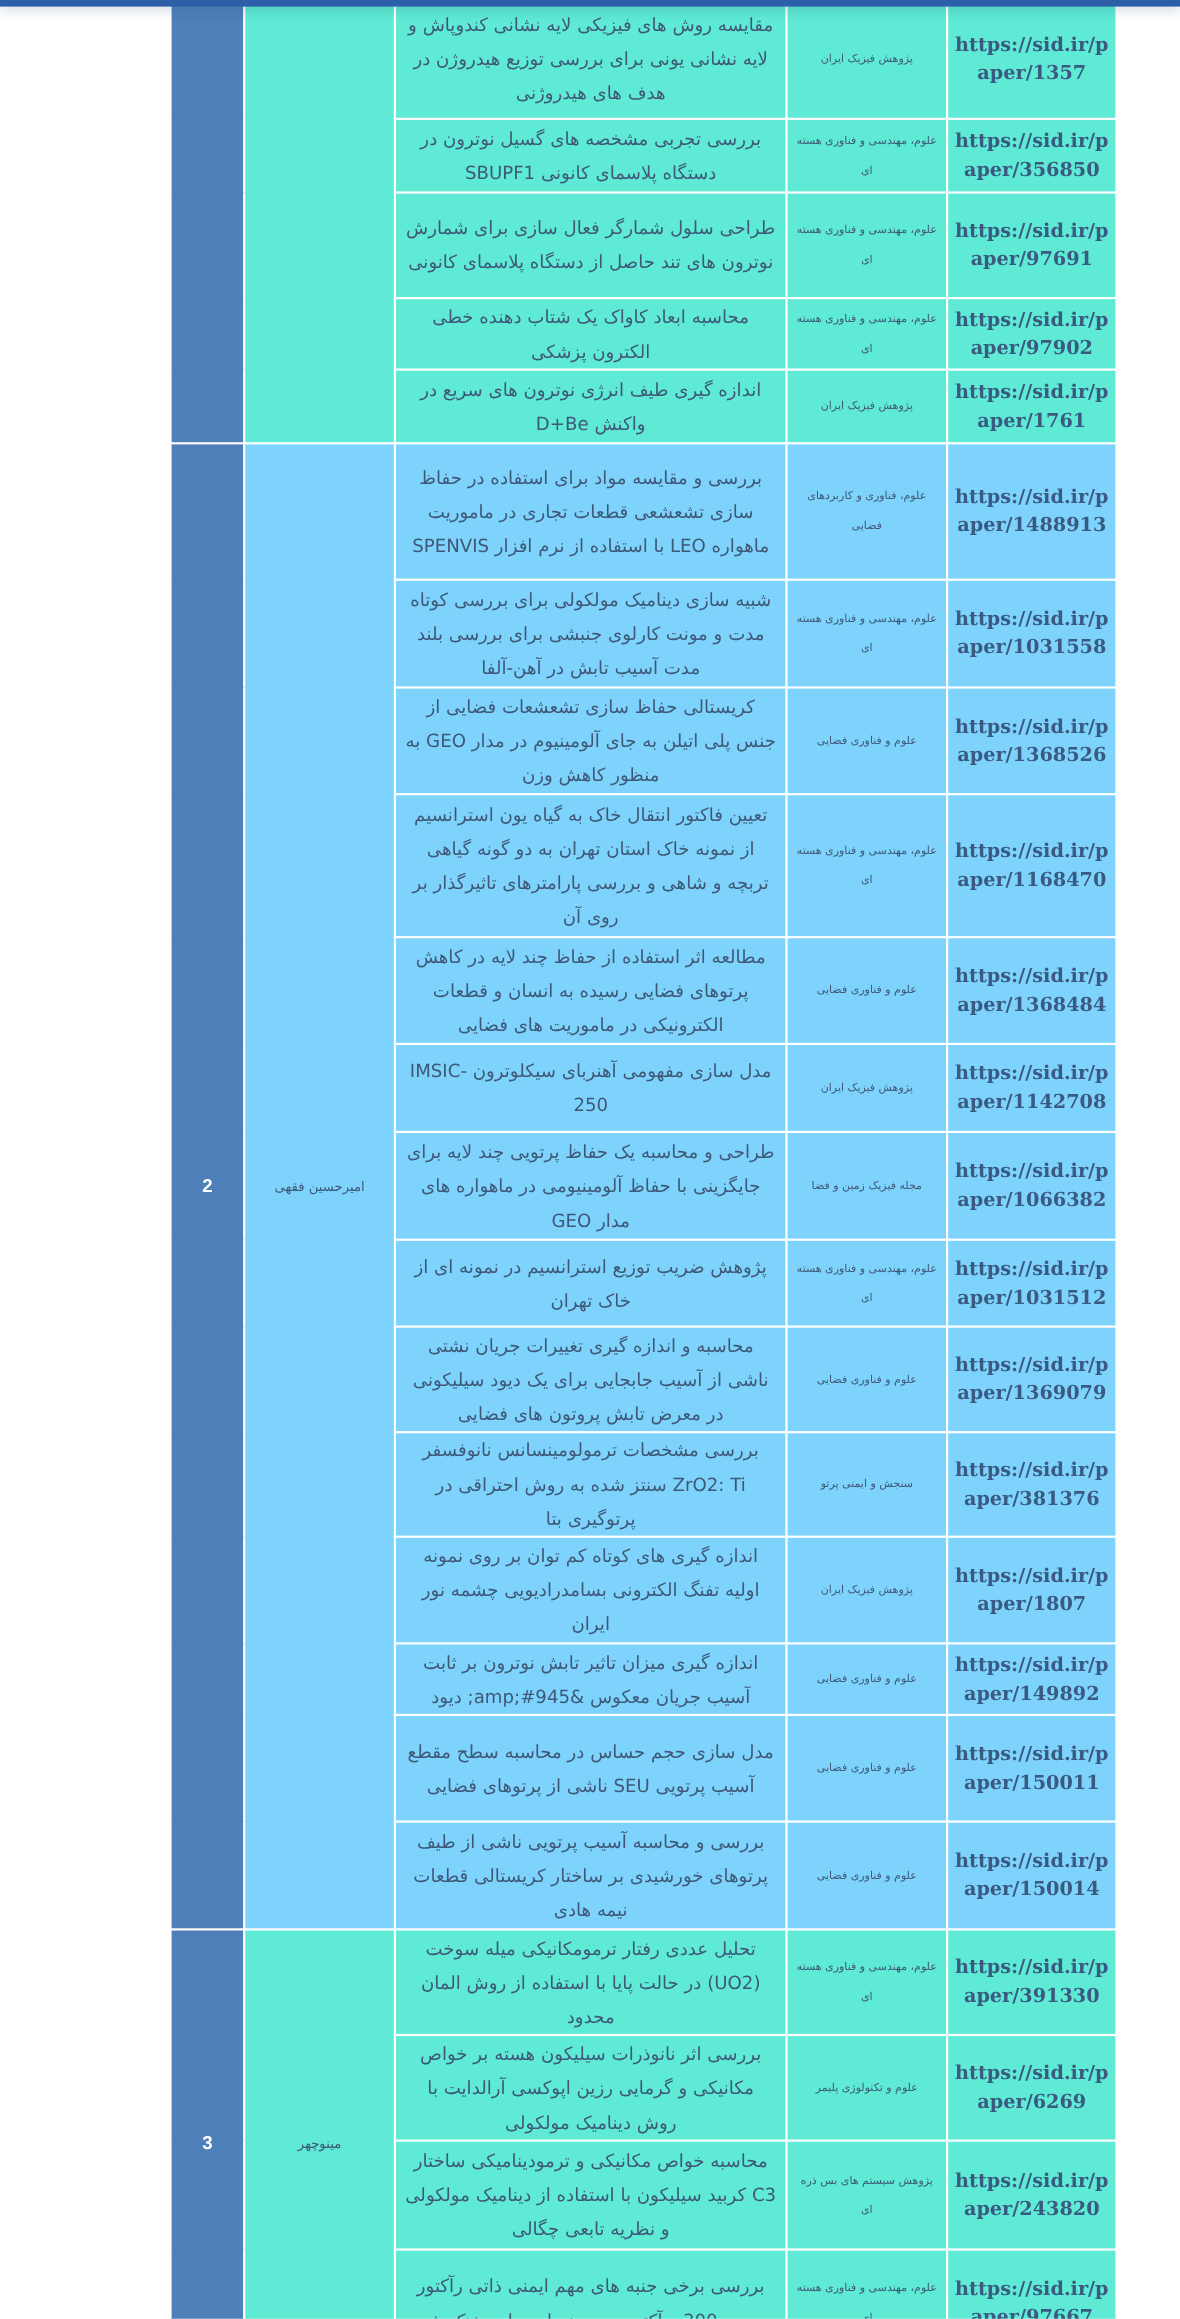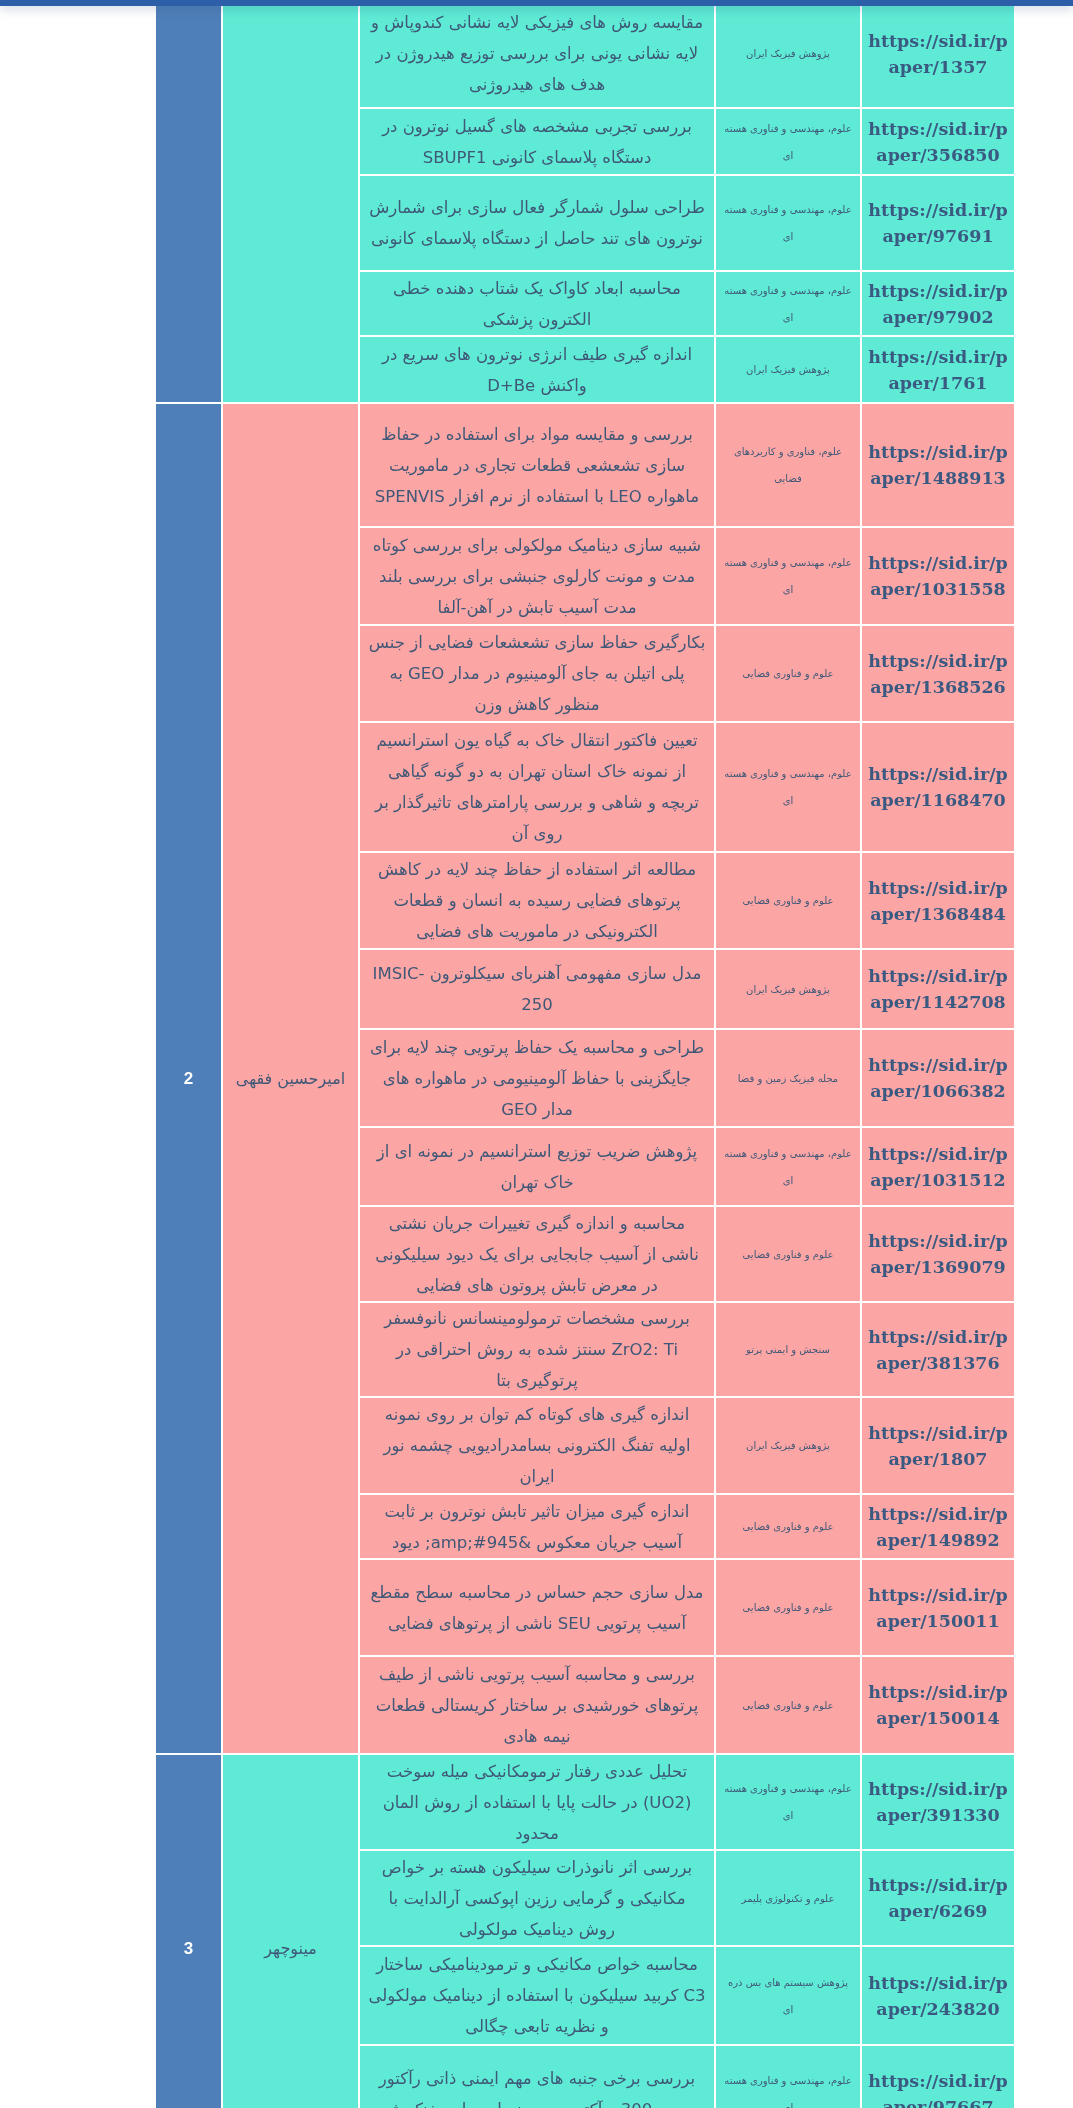--- a/index.html
+++ b/index.html
@@ -28,28 +28,28 @@
     color: #3f5877;
     padding: 0 8px;
     box-sizing: border-box;
   }
   col.c-link { width: 154px; }
   col.c-journal { width: 146px; }
   col.c-title { width: 356px; }
   col.c-name { width: 137px; }
   col.c-num { width: 67px; }
   .g-odd td.cell { background: #5eead4; }
-  .g-even td.cell { background: #fca5a5; }
+  .g-even td.cell { background: #7dd3fc; }
   td.num {
     background: #4f7fb8 !important;
     color: #ffffff; font-weight: bold; font-size: 17px;
     font-family: "Liberation Sans", sans-serif;
     border-left: 2px solid #ffffff;
   }
-  td.name { font-size: 16px; }
+  td.name { font-size: 12px; }
   td.title { font-size: 16.5px; line-height: 31px; }
   td.journal { font-size: 10px; line-height: 27px; }
   td.link {
     font-family: "DejaVu Serif", serif; font-weight: bold;
     font-size: 17.5px; line-height: 26px; color: #3b5a82;
     direction: ltr; word-break: break-all; padding: 0 6px;
   }
   td.link a { color: inherit; text-decoration: none; }
 </style>
 </head>
@@ -104,21 +104,21 @@
         <td class="num" rowspan="14">2</td>
       </tr>
       <tr class="g-even" style="height:98px">
         <td class="cell link"><a>https://sid.ir/paper/1031558</a></td>
         <td class="cell journal">علوم، مهندسی و فناوری هسته ای</td>
         <td class="cell title">شبیه سازی دینامیک مولکولی برای بررسی کوتاه مدت و مونت کارلوی جنبشی برای بررسی بلند مدت آسیب تابش در آهن-آلفا</td>
       </tr>
       <tr class="g-even" style="height:97px">
         <td class="cell link"><a>https://sid.ir/paper/1368526</a></td>
         <td class="cell journal">علوم و فناوری فضایی</td>
-        <td class="cell title">بکارگیری حفاظ سازی تشعشعات فضایی از جنس پلی اتیلن به جای آلومینیوم در مدار GEO به منظور کاهش وزن</td>
+        <td class="cell title">کریستالی حفاظ سازی تشعشعات فضایی از جنس پلی اتیلن به جای آلومینیوم در مدار GEO به منظور کاهش وزن</td>
       </tr>
       <tr class="g-even" style="height:130px">
         <td class="cell link"><a>https://sid.ir/paper/1168470</a></td>
         <td class="cell journal">علوم، مهندسی و فناوری هسته ای</td>
         <td class="cell title">تعیین فاکتور انتقال خاک به گیاه یون استرانسیم از نمونه خاک استان تهران به دو گونه گیاهی تربچه و شاهی و بررسی پارامترهای تاثیرگذار بر روی آن</td>
       </tr>
       <tr class="g-even" style="height:97px">
         <td class="cell link"><a>https://sid.ir/paper/1368484</a></td>
         <td class="cell journal">علوم و فناوری فضایی</td>
         <td class="cell title">مطالعه اثر استفاده از حفاظ چند لایه در کاهش پرتوهای فضایی رسیده به انسان و قطعات الکترونیکی در ماموریت های فضایی</td>

